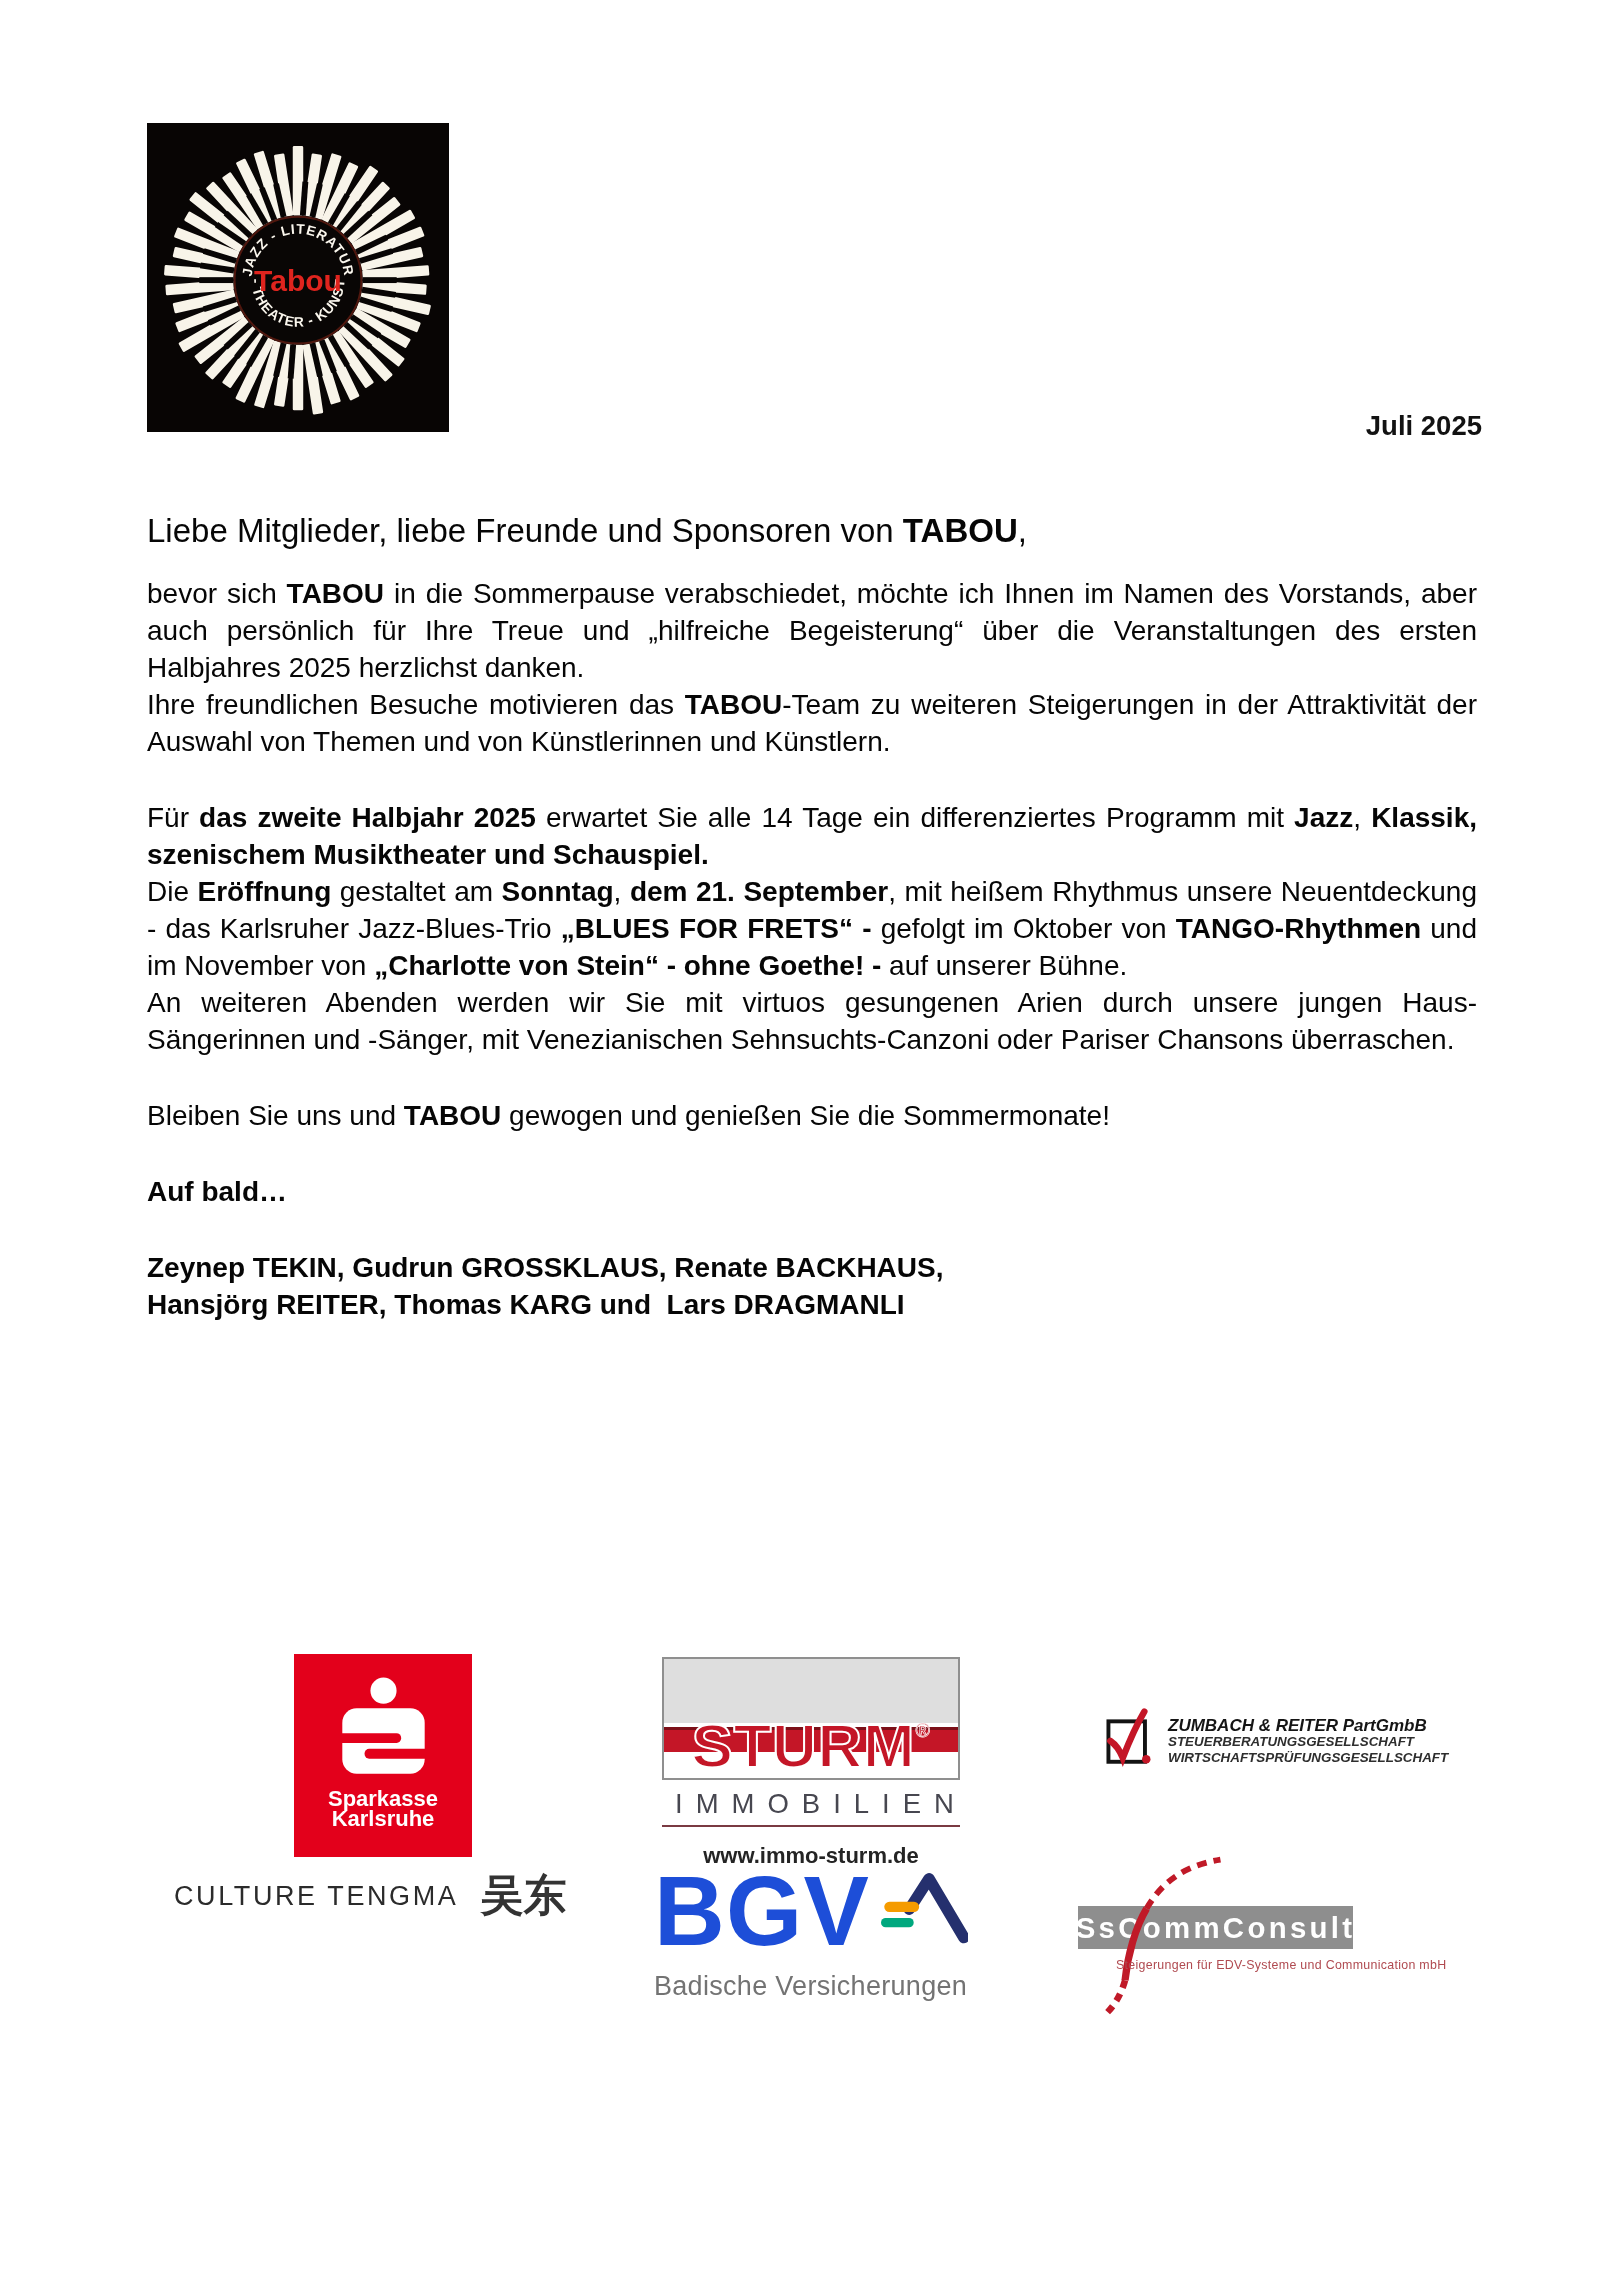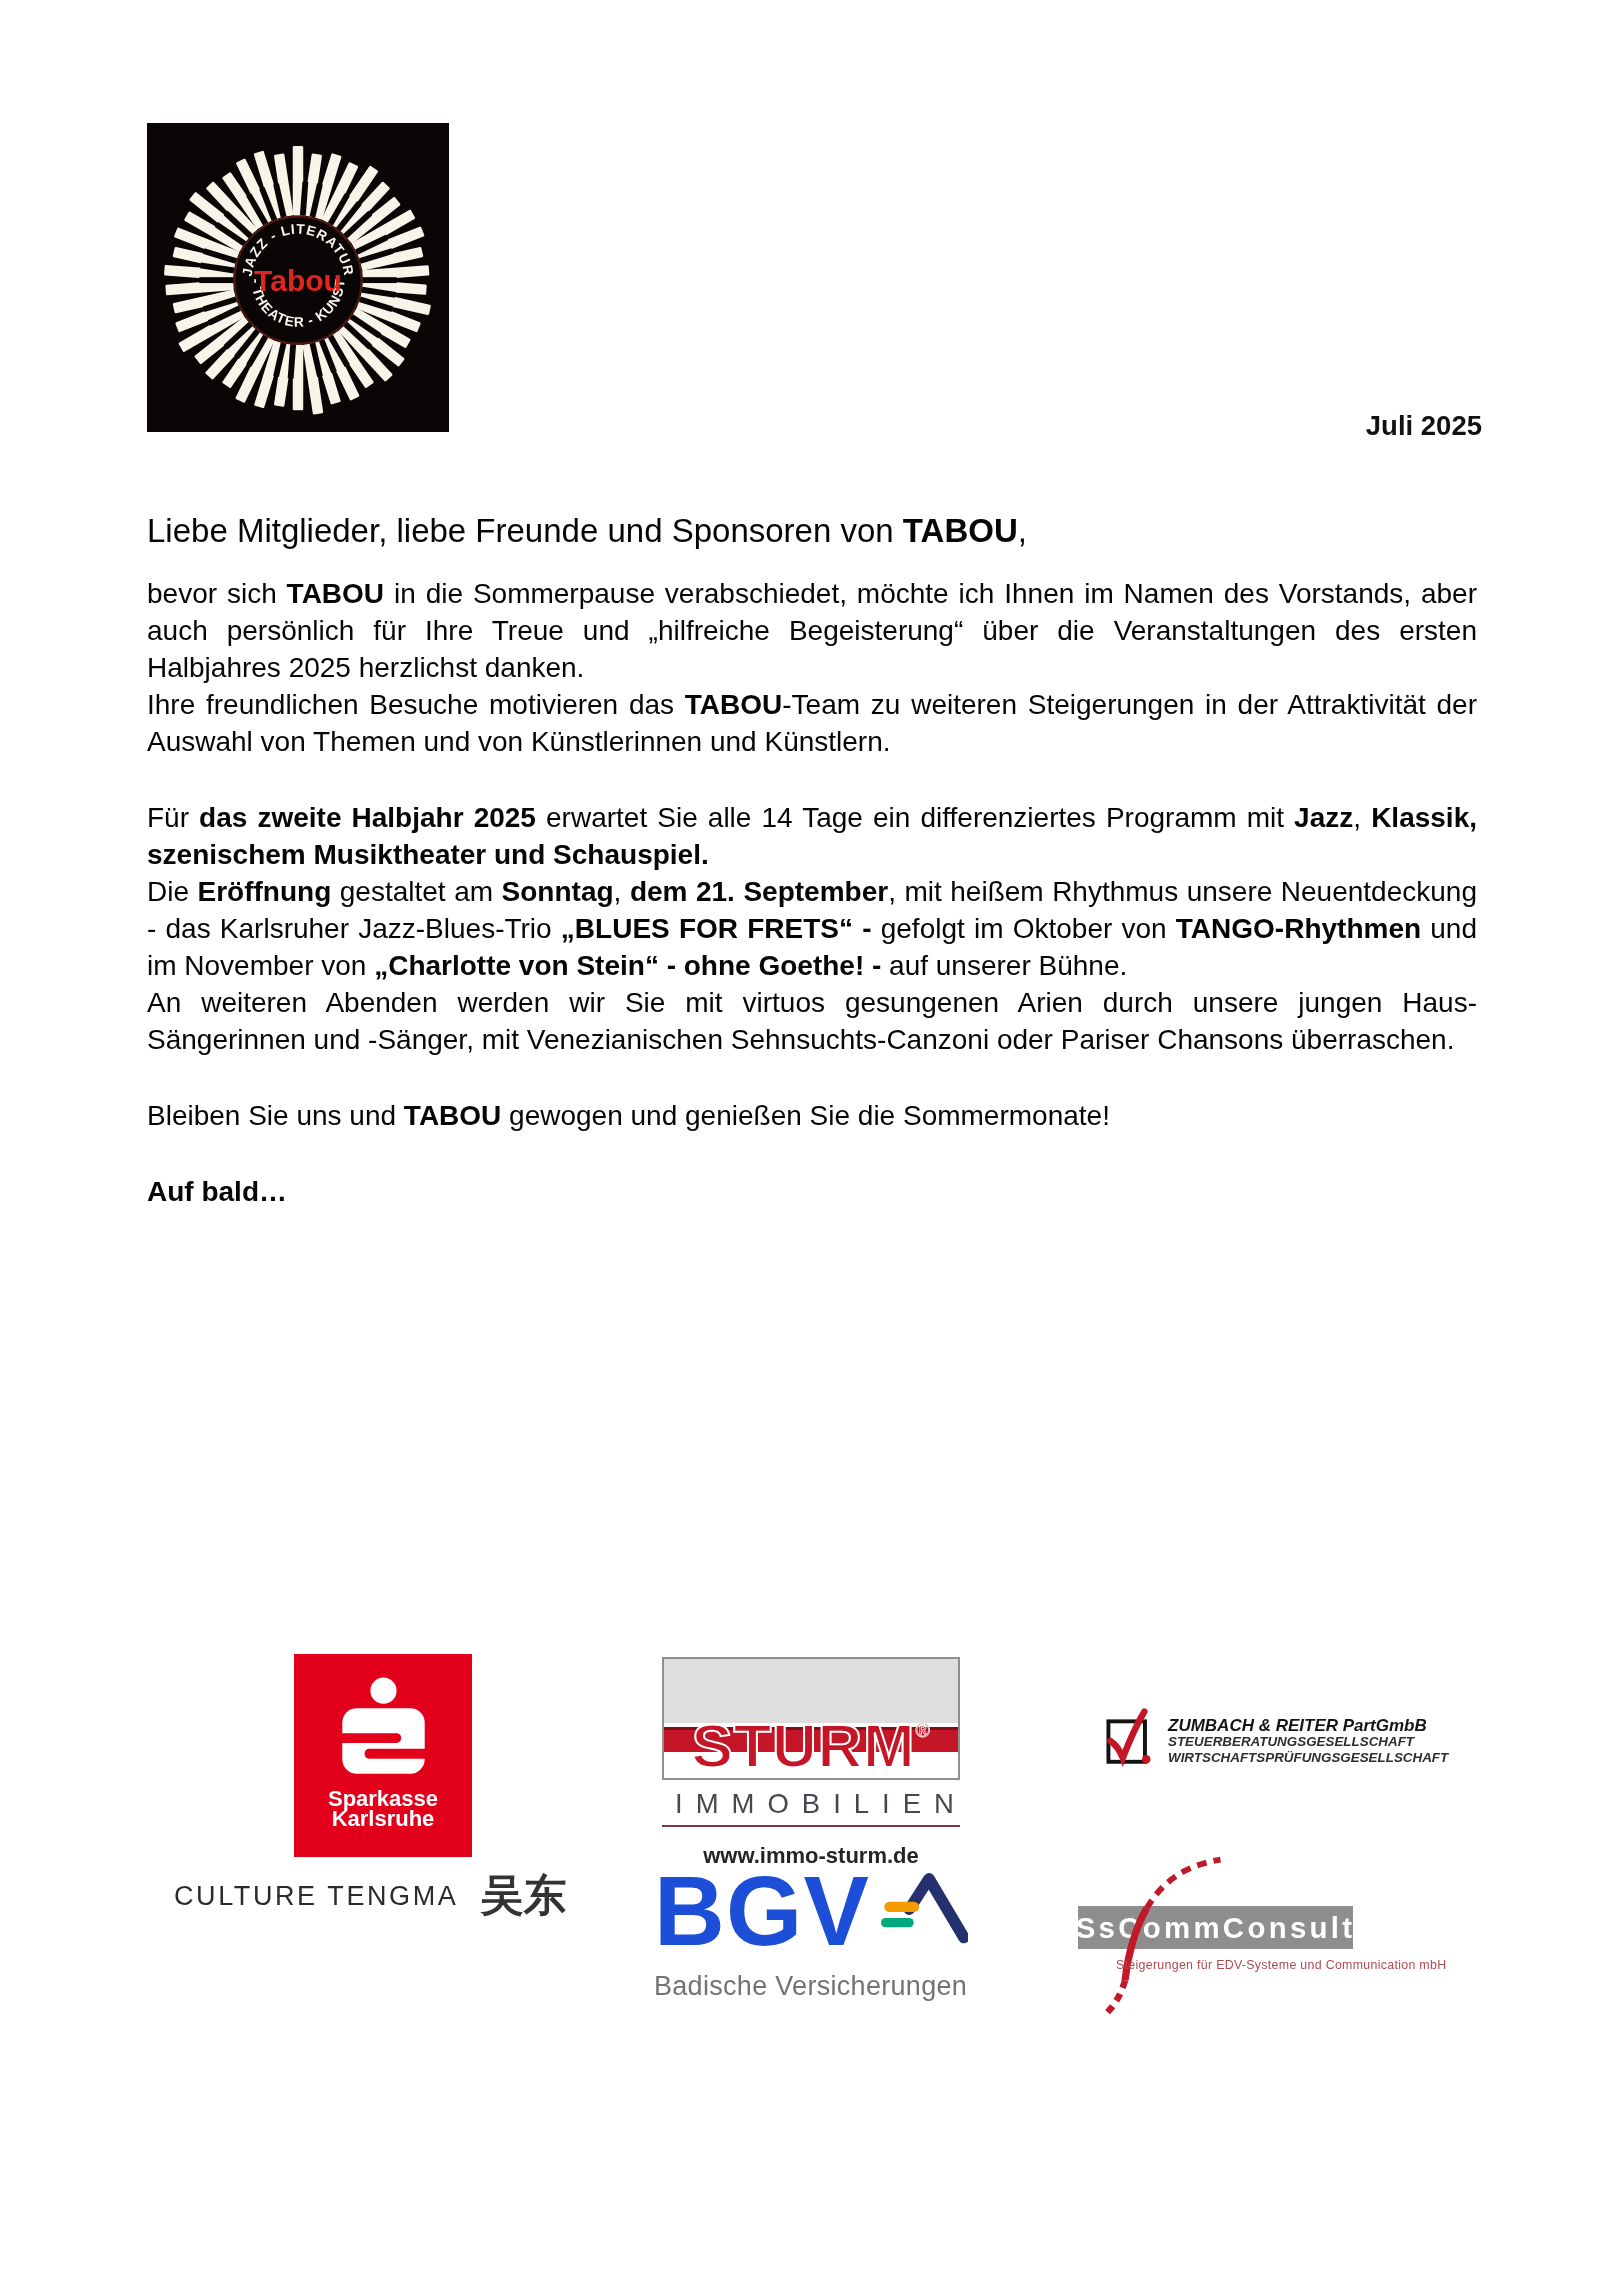--- a/index.html
+++ b/index.html
@@ -168,20 +168,21 @@
   </div>
 
   <div class="date">Juli 2025</div>
 
   <div class="content">
     <p class="greeting"><span>Liebe Mitglieder, liebe Freunde und Sponsoren von </span><b>TABOU</b><span>,</span></p>
     <p class="body"><span>bevor sich </span><b>TABOU</b><span> in die Sommerpause verabschiedet, möchte ich Ihnen im Namen des Vorstands, aber auch persönlich für Ihre Treue und „hilfreiche Begeisterung“ über die Veranstaltungen des ersten Halbjahres 2025 herzlichst danken.</span><br><span>Ihre freundlichen Besuche motivieren das </span><b>TABOU</b><span>-Team zu weiteren Steigerungen in der Attraktivität der Auswahl von Themen und von Künstlerinnen und Künstlern.</span></p>
     <p class="body"><span>Für </span><b>das zweite Halbjahr 2025</b><span> erwartet Sie alle 14 Tage ein differenziertes Programm mit </span><b>Jazz</b><span>, </span><b>Klassik, szenischem Musiktheater und Schauspiel.</b><br><span>Die </span><b>Eröffnung</b><span> gestaltet am </span><b>Sonntag</b><span>, </span><b>dem 21. September</b><span>, mit heißem Rhythmus unsere Neuentdeckung - das Karlsruher Jazz-Blues-Trio </span><b>„BLUES FOR FRETS“ -</b><span> gefolgt im Oktober von </span><b>TANGO-Rhythmen</b><span> und im November von </span><b>„Charlotte von Stein“ - ohne Goethe! -</b><span> auf unserer Bühne.</span><br><span>An weiteren Abenden werden wir Sie mit virtuos gesungenen Arien durch unsere jungen Haus-Sängerinnen und -Sänger, mit Venezianischen Sehnsuchts-Canzoni oder Pariser Chansons überraschen.</span></p>
     <p class="body lastword"><span>Bleiben Sie uns und </span><b>TABOU</b><span> gewogen und genießen Sie die Sommermonate!</span></p>
     <p class="body lastword aufbald"><b>Auf bald…</b></p>
+    <p class="body lastword names"><b>Zeynep TEKIN, Gudrun GROSSKLAUS, Renate BACKHAUS,</b><br><b>Hansjörg REITER, Thomas KARG und &nbsp;Lars DRAGMANLI</b></p>
   </div>
 
   <div class="sponsor sparkasse">
     <svg class="sk-glyph" viewBox="0 0 130 185">
       <circle cx="65" cy="56" r="20" fill="#ffffff"></circle>
       <rect x="2" y="83" width="126" height="100" rx="22" fill="#ffffff"></rect>
       <rect x="-6" y="121" width="98" height="15" rx="7" fill="#e3001b"></rect>
       <rect x="36" y="145" width="100" height="15" rx="7" fill="#e3001b"></rect>
     </svg>
     <div class="sk-text">

